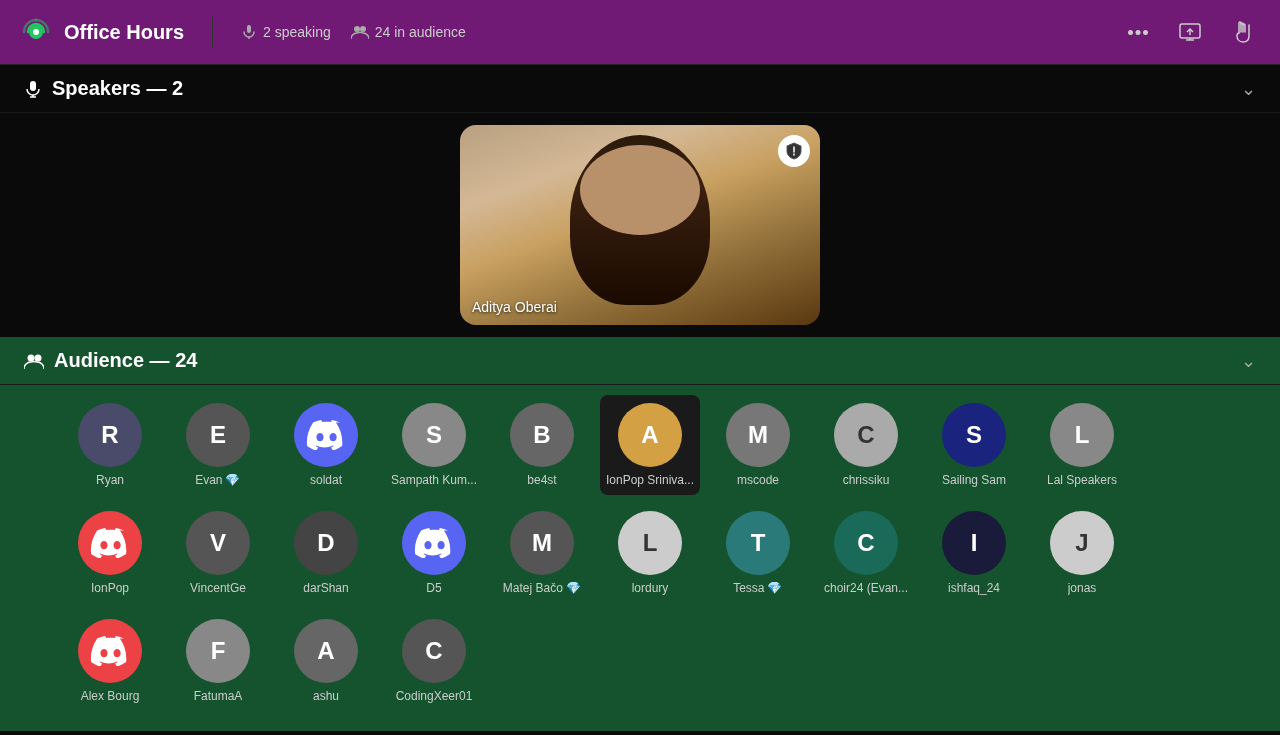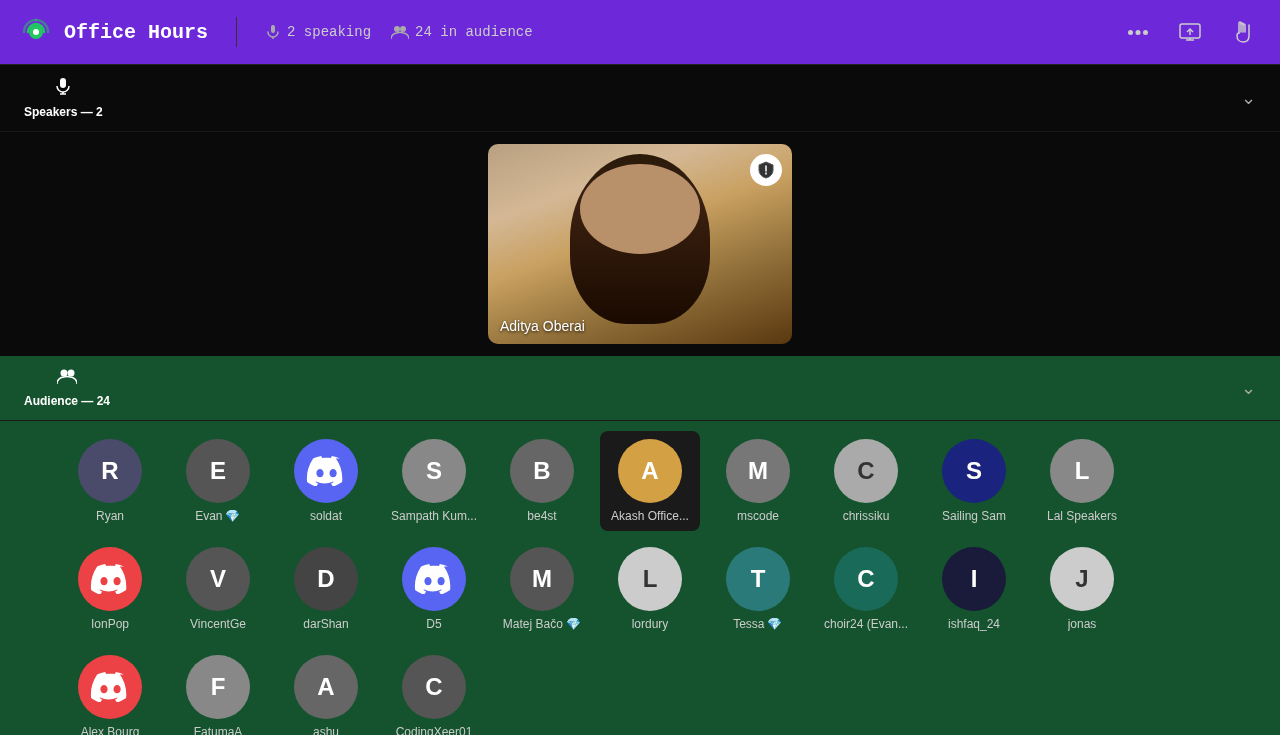--- a/index.html
+++ b/index.html
@@ -12,22 +12,21 @@
       overflow: hidden;
     }
 
     
     .header {
       display: flex;
       align-items: center;
       padding: 0 20px;
       height: 65px;
       border-bottom: 1px solid #222;
-      background: #6d28d9;
-      font-family: Liberation Mono, monospace;
+      background: #701a75;
     }
     .header-left {
       display: flex;
       align-items: center;
       gap: 12px;
     }
     .logo-icon {
       width: 32px;
       height: 32px;
     }
@@ -78,46 +77,45 @@
       display: flex;
       align-items: center;
       justify-content: space-between;
       padding: 12px 24px;
       border-bottom: 1px solid #1a1a1a;
     }
     .section-title {
       display: flex;
       align-items: center;
       gap: 10px;
-      font-size: 12px;
+      font-size: 20px;
       font-weight: 600;
       color: #fff;
-      flex-direction: column;
     }
     .chevron-btn {
       background: none;
       border: none;
       cursor: pointer;
       color: #aaa;
       font-size: 18px;
     }
 
     
     .speakers-section { background: #0a0a0a; }
     .speakers-grid {
       display: flex;
       justify-content: center;
       gap: 12px;
       padding: 12px 24px;
     }
     .speaker-card {
       position: relative;
-      border-radius: 10px;
+      border-radius: 16px;
       overflow: hidden;
-      width: 304px;
+      width: 360px;
       height: 200px;
       background: #1a1a1a;
       flex-shrink: 0;
     }
     .speaker-name {
       position: absolute;
       bottom: 10px;
       left: 12px;
       font-size: 14px;
       font-weight: 500;
@@ -317,21 +315,21 @@
       <div class="audience-member">
         <div class="avatar" style="background: rgb(136, 136, 136); font-size: 24px; font-weight: 700; display: flex; align-items: center; justify-content: center;">S</div>
         <div class="member-name">Sampath Kum...</div>
       </div>
       <div class="audience-member">
         <div class="avatar" style="background: rgb(102, 102, 102); font-size: 24px; font-weight: 700; display: flex; align-items: center; justify-content: center;">B</div>
         <div class="member-name">be4st</div>
       </div>
       <div class="audience-member highlighted">
         <div class="avatar" style="background: rgb(212, 160, 68); font-size: 24px; font-weight: 700; display: flex; align-items: center; justify-content: center;">A</div>
-        <div class="member-name">Akash Office...</div>
+        <div class="member-name">IonPop Sriniva...</div>
       </div>
       <div class="audience-member">
         <div class="avatar" style="background: rgb(119, 119, 119); font-size: 24px; font-weight: 700; display: flex; align-items: center; justify-content: center;">M</div>
         <div class="member-name">mscode</div>
       </div>
       <div class="audience-member">
         <div class="avatar" style="background: rgb(170, 170, 170); font-size: 24px; font-weight: 700; display: flex; align-items: center; justify-content: center; color: rgb(51, 51, 51);">C</div>
         <div class="member-name">chrissiku</div>
       </div>
       <div class="audience-member">

